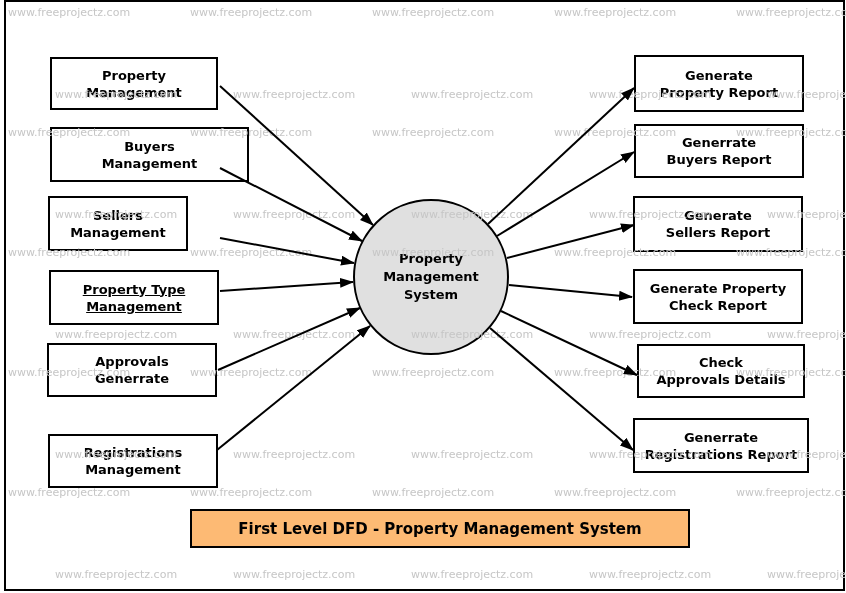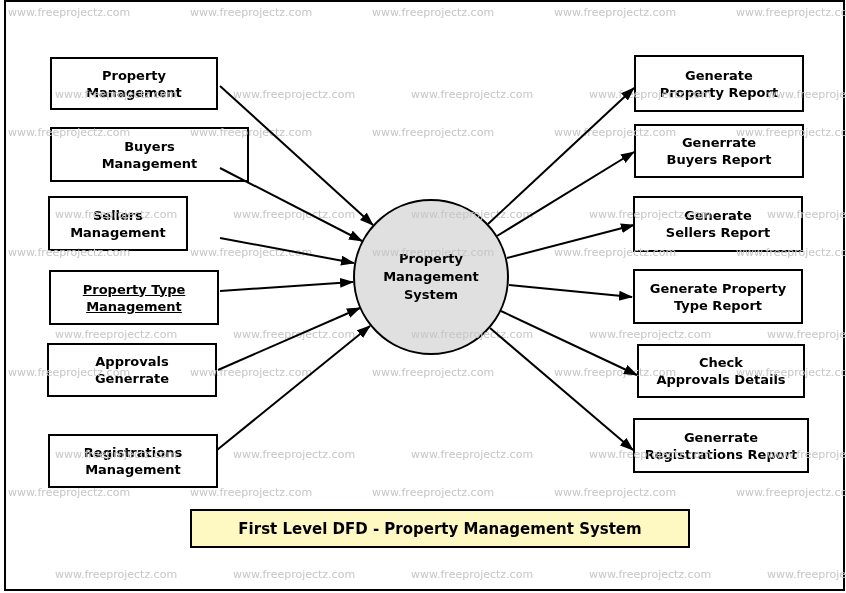--- a/index.html
+++ b/index.html
@@ -79,21 +79,21 @@
     font-size: 11px;
     line-height: 16px;
     white-space: nowrap;
   }
   .title-box {
     position: absolute;
     left: 190px; top: 509px;
     width: 500px; height: 39px;
     box-sizing: border-box;
     border: 2px solid #000;
-    background: #fef9c3;
+    background: #fdba74;
     display: flex;
     align-items: center;
     justify-content: center;
     z-index: 2;
   }
   .title-box span {
     font-weight: bold;
     font-size: 15px;
     color: #000;
     white-space: nowrap;
@@ -137,21 +137,21 @@
       <div class="entity" style="left: 634px; top: 124px; width: 170px; height: 54px;">
         <span>Generrate
 Buyers Report</span>
       </div>
       <div class="entity" style="left: 633px; top: 196px; width: 170px; height: 56px;">
         <span>Generate
 Sellers Report</span>
       </div>
       <div class="entity" style="left: 633px; top: 269px; width: 170px; height: 55px;">
         <span>Generate Property
-Type Report</span>
+Check Report</span>
       </div>
       <div class="entity" style="left: 637px; top: 344px; width: 168px; height: 54px;">
         <span>Check
 Approvals Details</span>
       </div>
       <div class="entity" style="left: 633px; top: 418px; width: 176px; height: 55px;">
         <span>Generrate
 Registrations Report</span>
       </div>
     </div>

